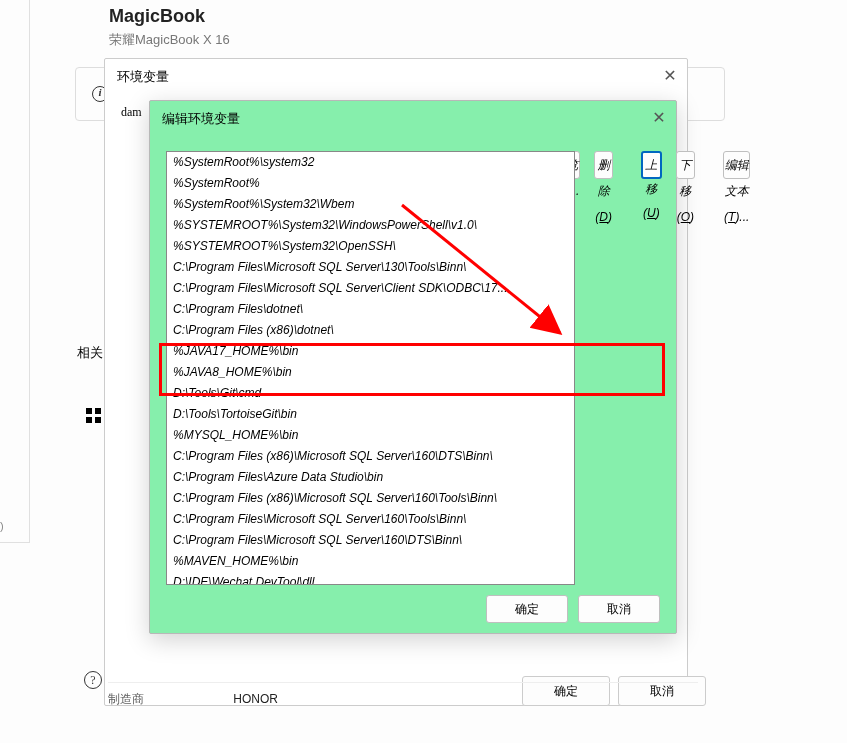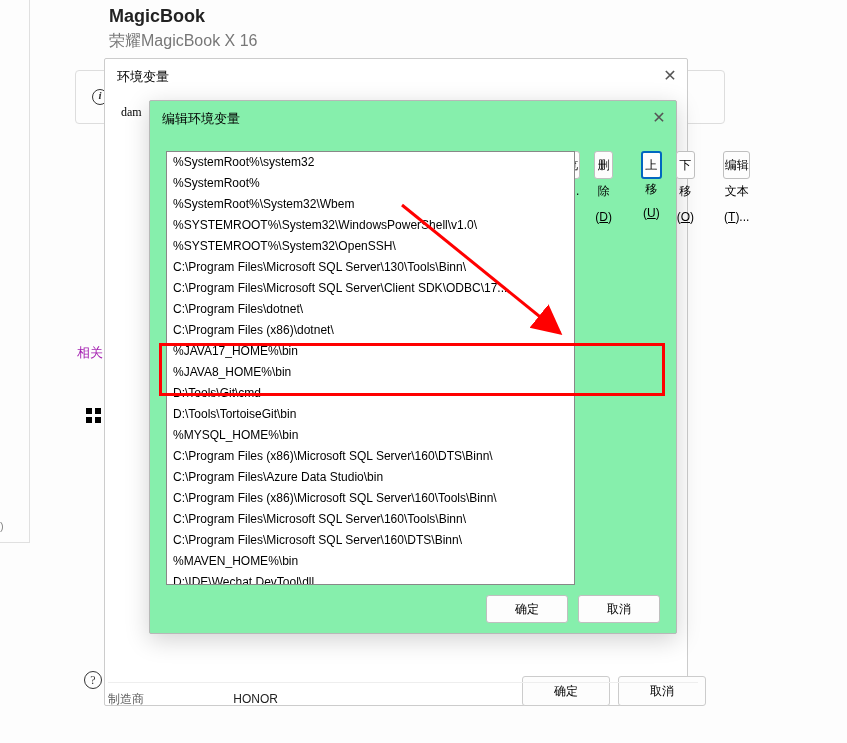--- a/index.html
+++ b/index.html
@@ -25,21 +25,21 @@
     width: 650px;
     height: 743px;
   }
   .sys-title {
     font-size: 18px;
     color: #222;
     margin: 6px 0 0 34px;
     font-weight: 700;
   }
   .sys-sub {
-    font-size: 16px;
+    font-size: 13px;
     color: #777;
     margin: 4px 0 0 34px;
   }
   .sys-card {
     margin: 18px 0 0 0;
     border: 1px solid #ddd;
     border-radius: 4px;
     padding: 12px 16px;
     height: 54px;
     display: flex;
@@ -73,21 +73,21 @@
   }
   .left-label {
     position: absolute;
     left: 0; top: 520px;
     font-size: 11px; color: #888;
   }
 
   .bg-section-label {
     position: absolute;
     font-size: 13px;
-    color: #a21caf;
+    color: #000000;
   }
   .bg-button {
     position: absolute;
     width: 88px; height: 30px;
     border: 1px solid #ccc;
     border-radius: 3px;
     background: #fdfdfd;
     font-size: 12px;
     text-align: center;
     line-height: 28px;
@@ -170,20 +170,21 @@
     background: #86efac;
     border: 1px solid #b8b8b8;
     border-radius: 2px;
     box-shadow: 0 6px 24px rgba(0,0,0,0.18);
   }
   .dlg2-body {
     display: flex;
     gap: 3px;
     padding: 14px 16px 0 16px;
     height: 448px;
+    font-style: italic;
   }
   .path-list {
     flex: 1;
     border: 1px solid #888;
     background: #fff;
     overflow: hidden;
     position: relative;
   }
   .path-list-inner {
     font-size: 12px;

